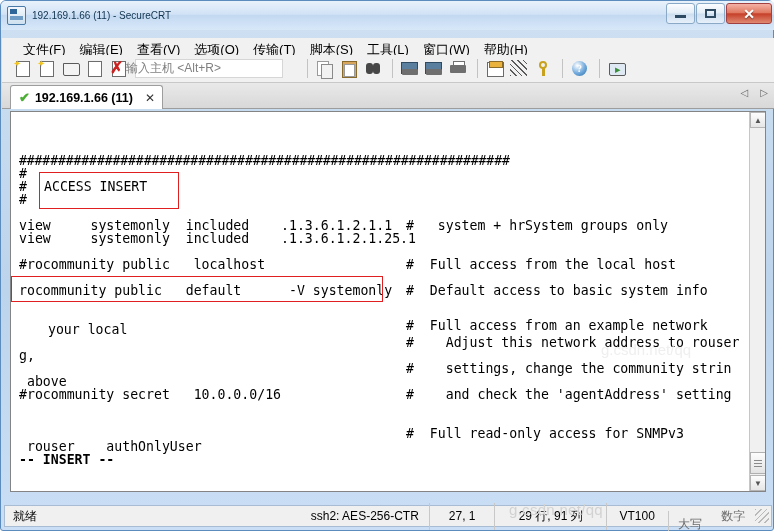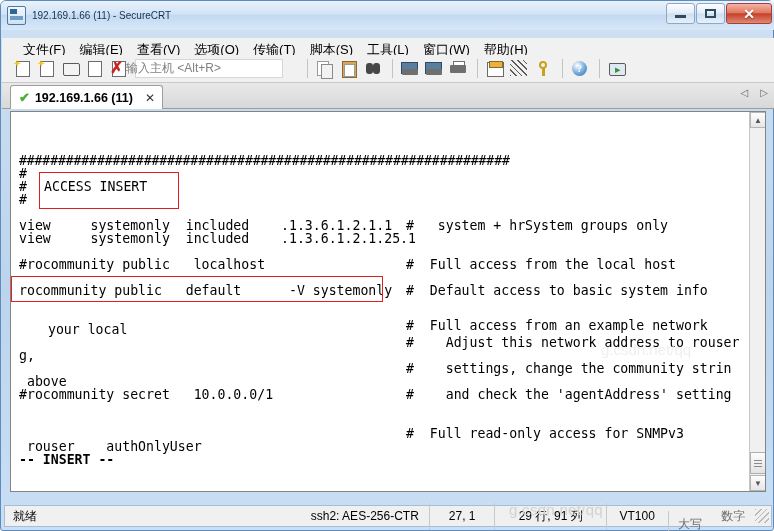--- a/index.html
+++ b/index.html
@@ -582,21 +582,21 @@
         <div class="term-line" style="left: 8px; top: 146px;">#rocommunity public   localhost</div>
         <div class="term-line" style="left: 395px; top: 146px;">#  Full access from the local host</div>
         <div class="term-line" style="left: 8px; top: 172px;">rocommunity public   default      -V systemonly</div>
         <div class="term-line" style="left: 395px; top: 172px;">#  Default access to basic system info</div>
         <div class="term-line" style="left: 8px; top: 211px; margin-left: 21px;"> your local</div>
         <div class="term-line" style="left: 395px; top: 207px;">#  Full access from an example network</div>
         <div class="term-line" style="left: 395px; top: 224px;">#    Adjust this network address to rouser</div>
         <div class="term-line" style="left: 8px; top: 237px;">g,</div>
         <div class="term-line" style="left: 395px; top: 250px;">#    settings, change the community strin</div>
         <div class="term-line" style="left: 8px; top: 263px;"> above</div>
-        <div class="term-line" style="left: 8px; top: 276px;">#rocommunity secret   10.0.0.0/1</div>
+        <div class="term-line" style="left: 8px; top: 276px;">#rocommunity secret   10.0.0.0/16</div>
         <div class="term-line" style="left: 395px; top: 276px;">#    and check the 'agentAddress' setting</div>
         <div class="term-line" style="left: 395px; top: 315px;">#  Full read-only access for SNMPv3</div>
         <div class="term-line" style="left: 8px; top: 328px;"> rouser    authOnlyUser</div>
         <div class="term-line bold" style="left: 8px; top: 341px;">-- INSERT --</div>
         <div class="redbox" style="left: 28px; top: 60px; width: 140px; height: 37px;"></div>
         <div class="redbox" style="left: 0px; top: 164px; width: 372px; height: 26px;"></div>
       </div>
 
     <div class="vscroll">
       <div class="vs-btn vs-up">▲</div>

